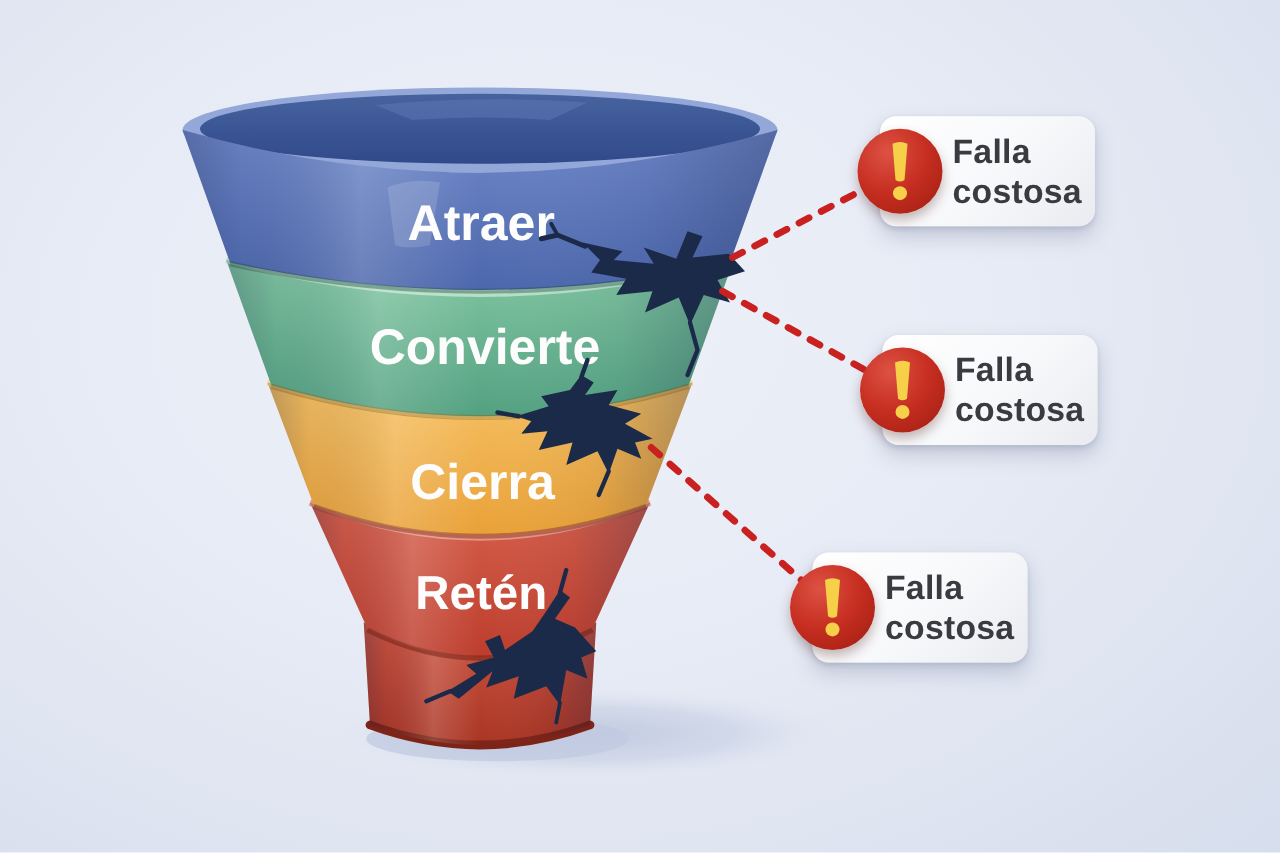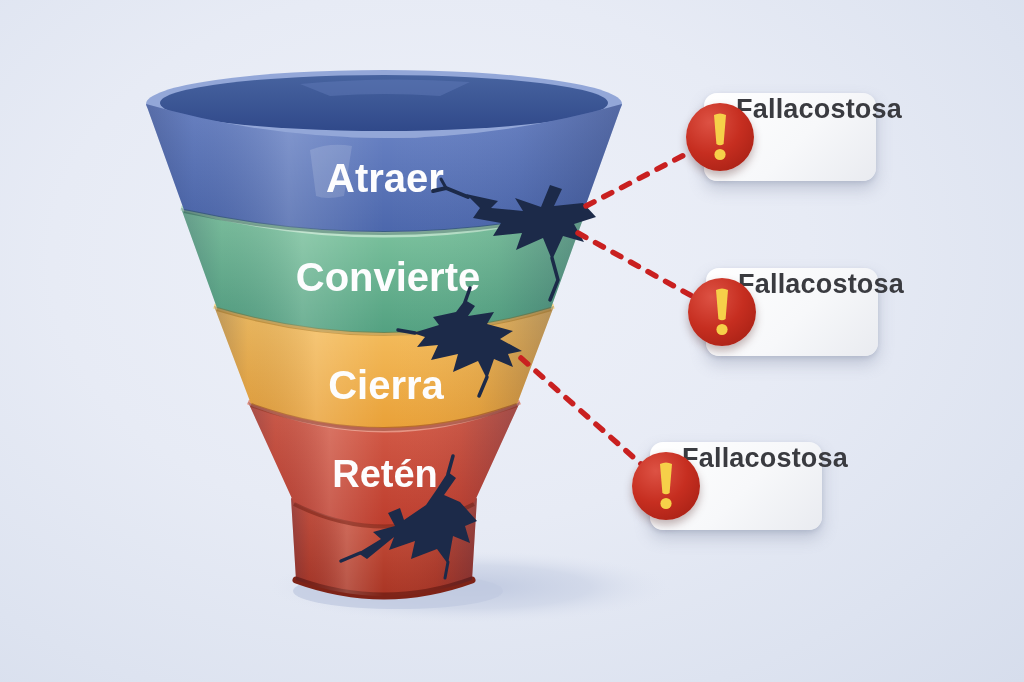--- a/index.html
+++ b/index.html
@@ -16,21 +16,21 @@
     fill:#fdfdfe;
     text-anchor:middle;
   }
   
   .callout{position:absolute;width:172px;height:88px;}
   .callout-box{
     position:absolute;inset:0;
     background:linear-gradient(135deg,#ffffff 0%,#f7f8fa 55%,#e9ebf0 100%);
     border-radius:13px;
     box-shadow:0 8px 16px rgba(105,115,145,0.30), 0 2px 4px rgba(120,130,160,0.22);
-    display:flex;flex-direction:row;justify-content:center;
+    display:flex;flex-direction:column;justify-content:center;
     padding-left:58px;box-sizing:border-box;
   }
   .callout-line{
     color:#3a3b40;font-weight:bold;font-size:27px;line-height:32px;
     letter-spacing:0.2px;
   }
   .alert-badge{
     position:absolute;left:-18px;top:50%;transform:translateY(-50%);
     width:68px;height:68px;border-radius:50%;
     background:radial-gradient(circle at 35% 28%, #dd5244 0%, #c62e20 48%, #9e1d12 100%);

